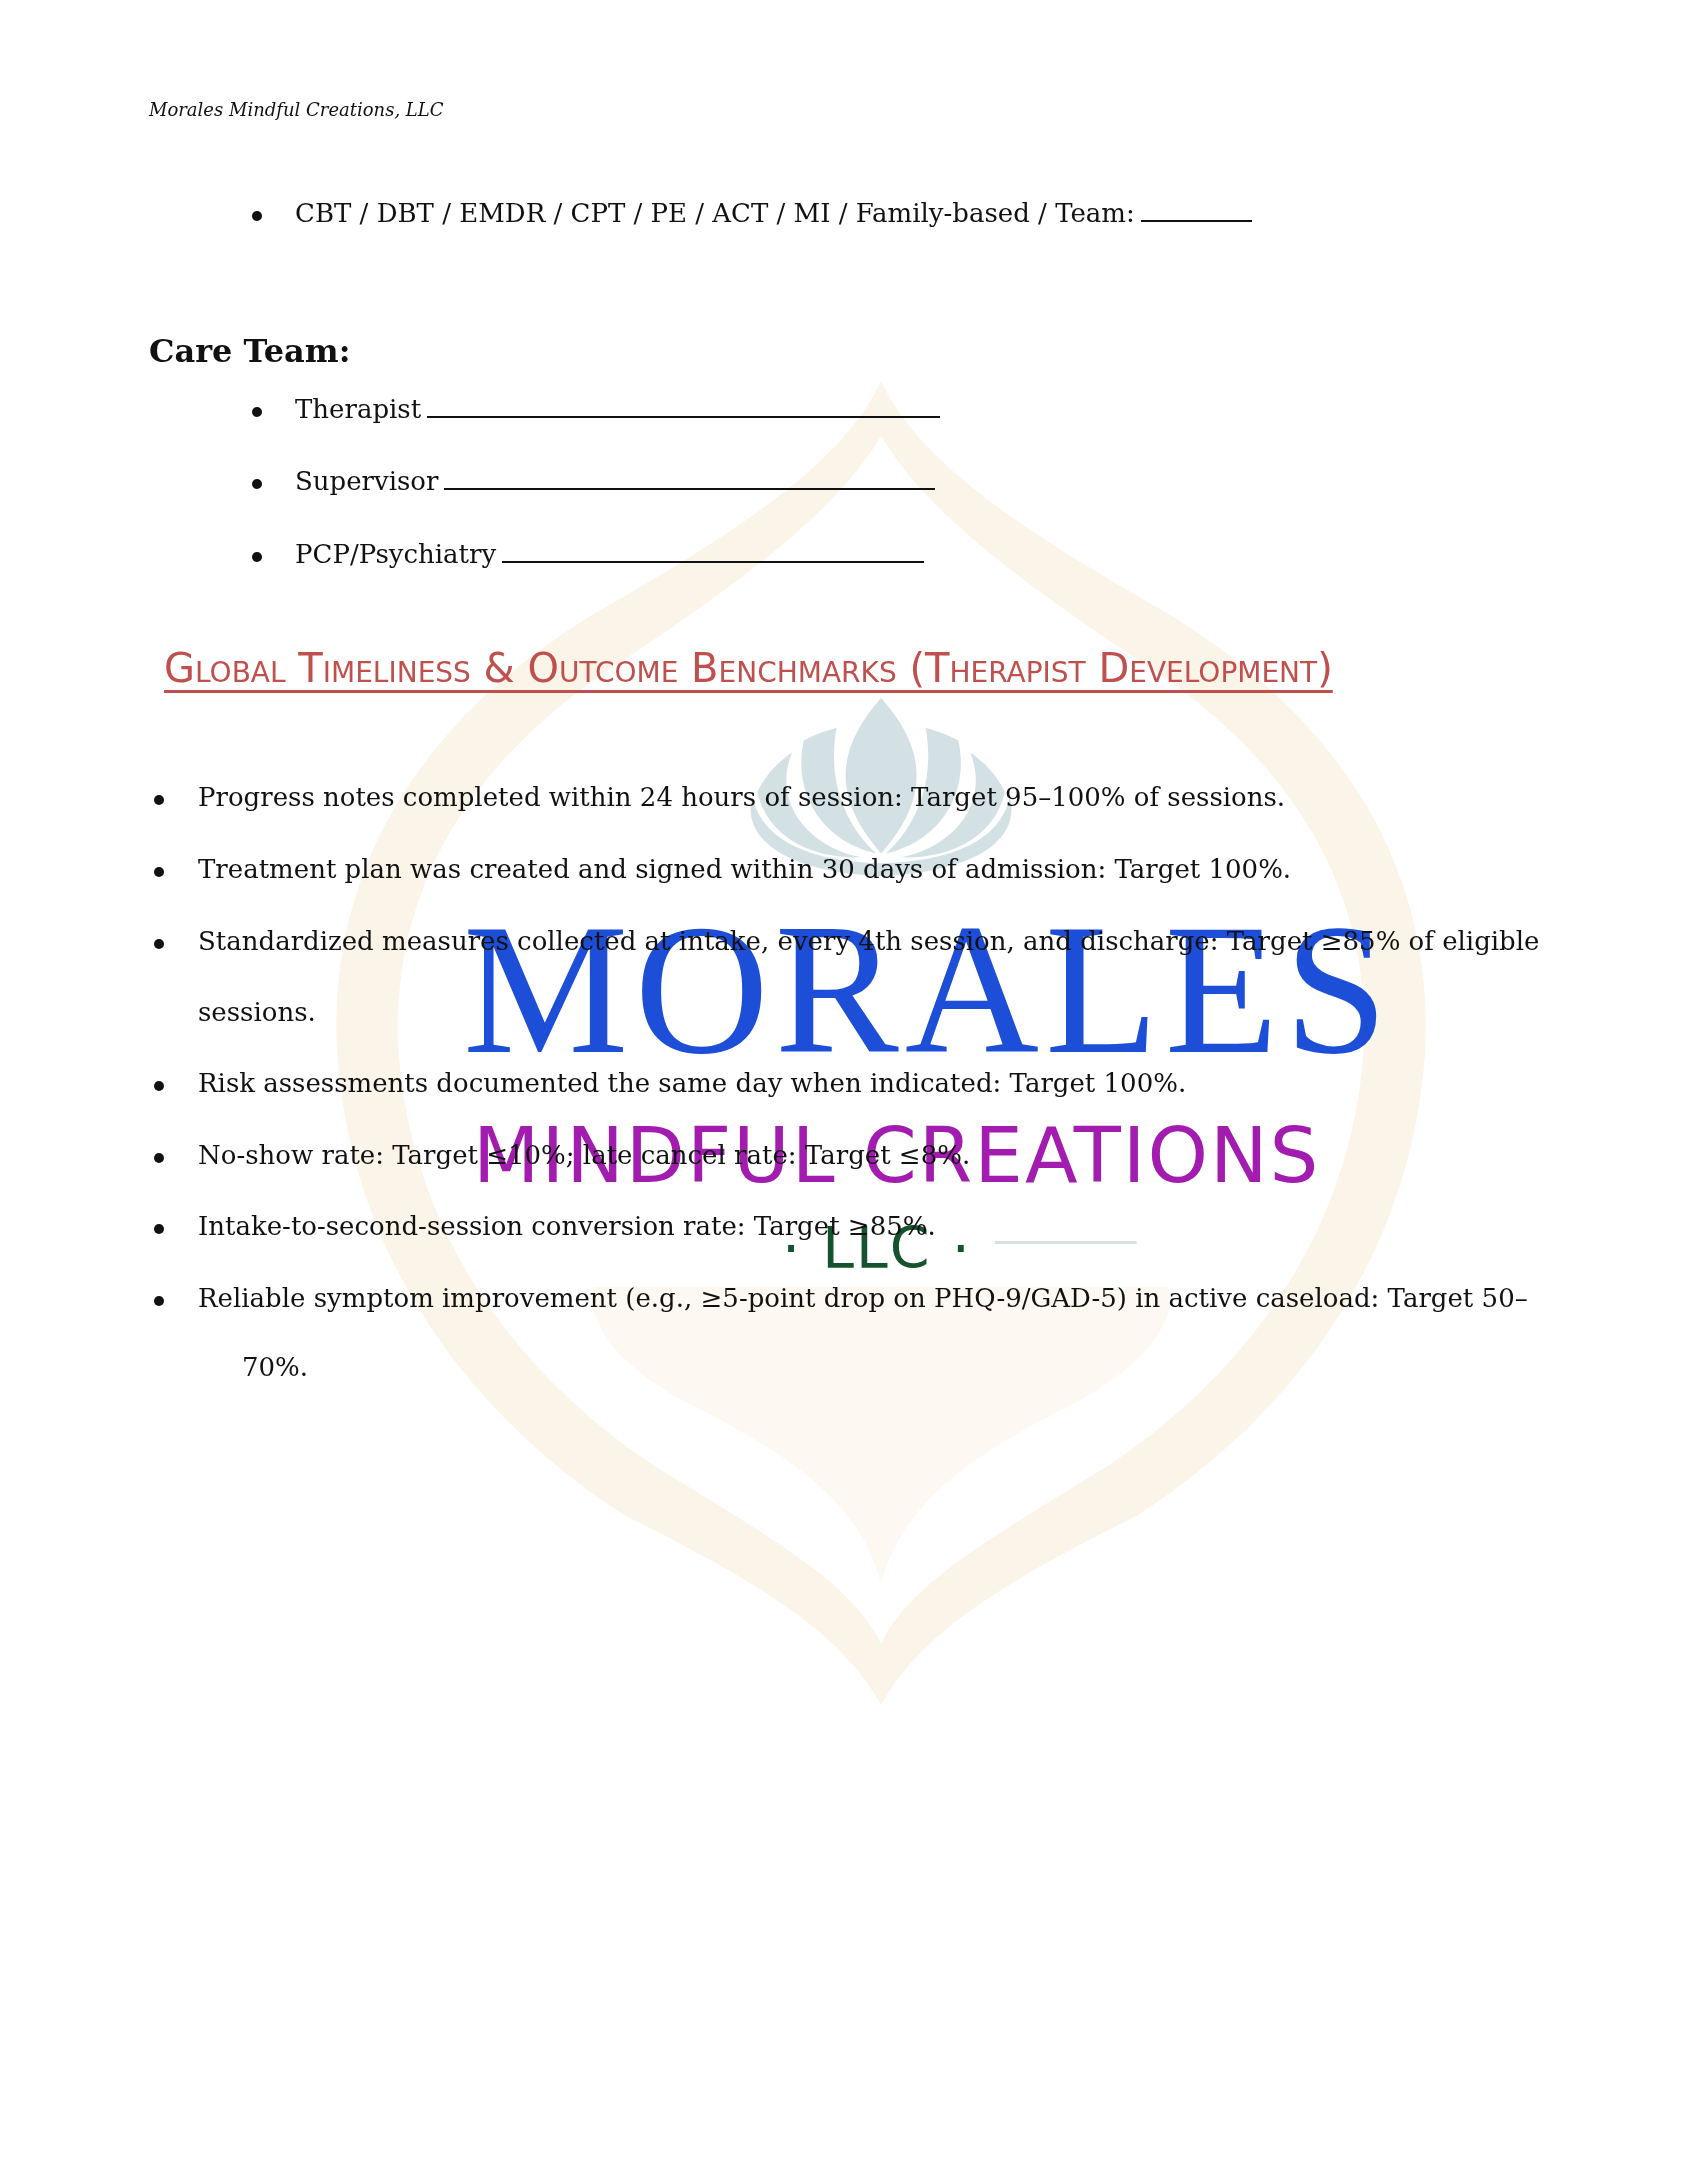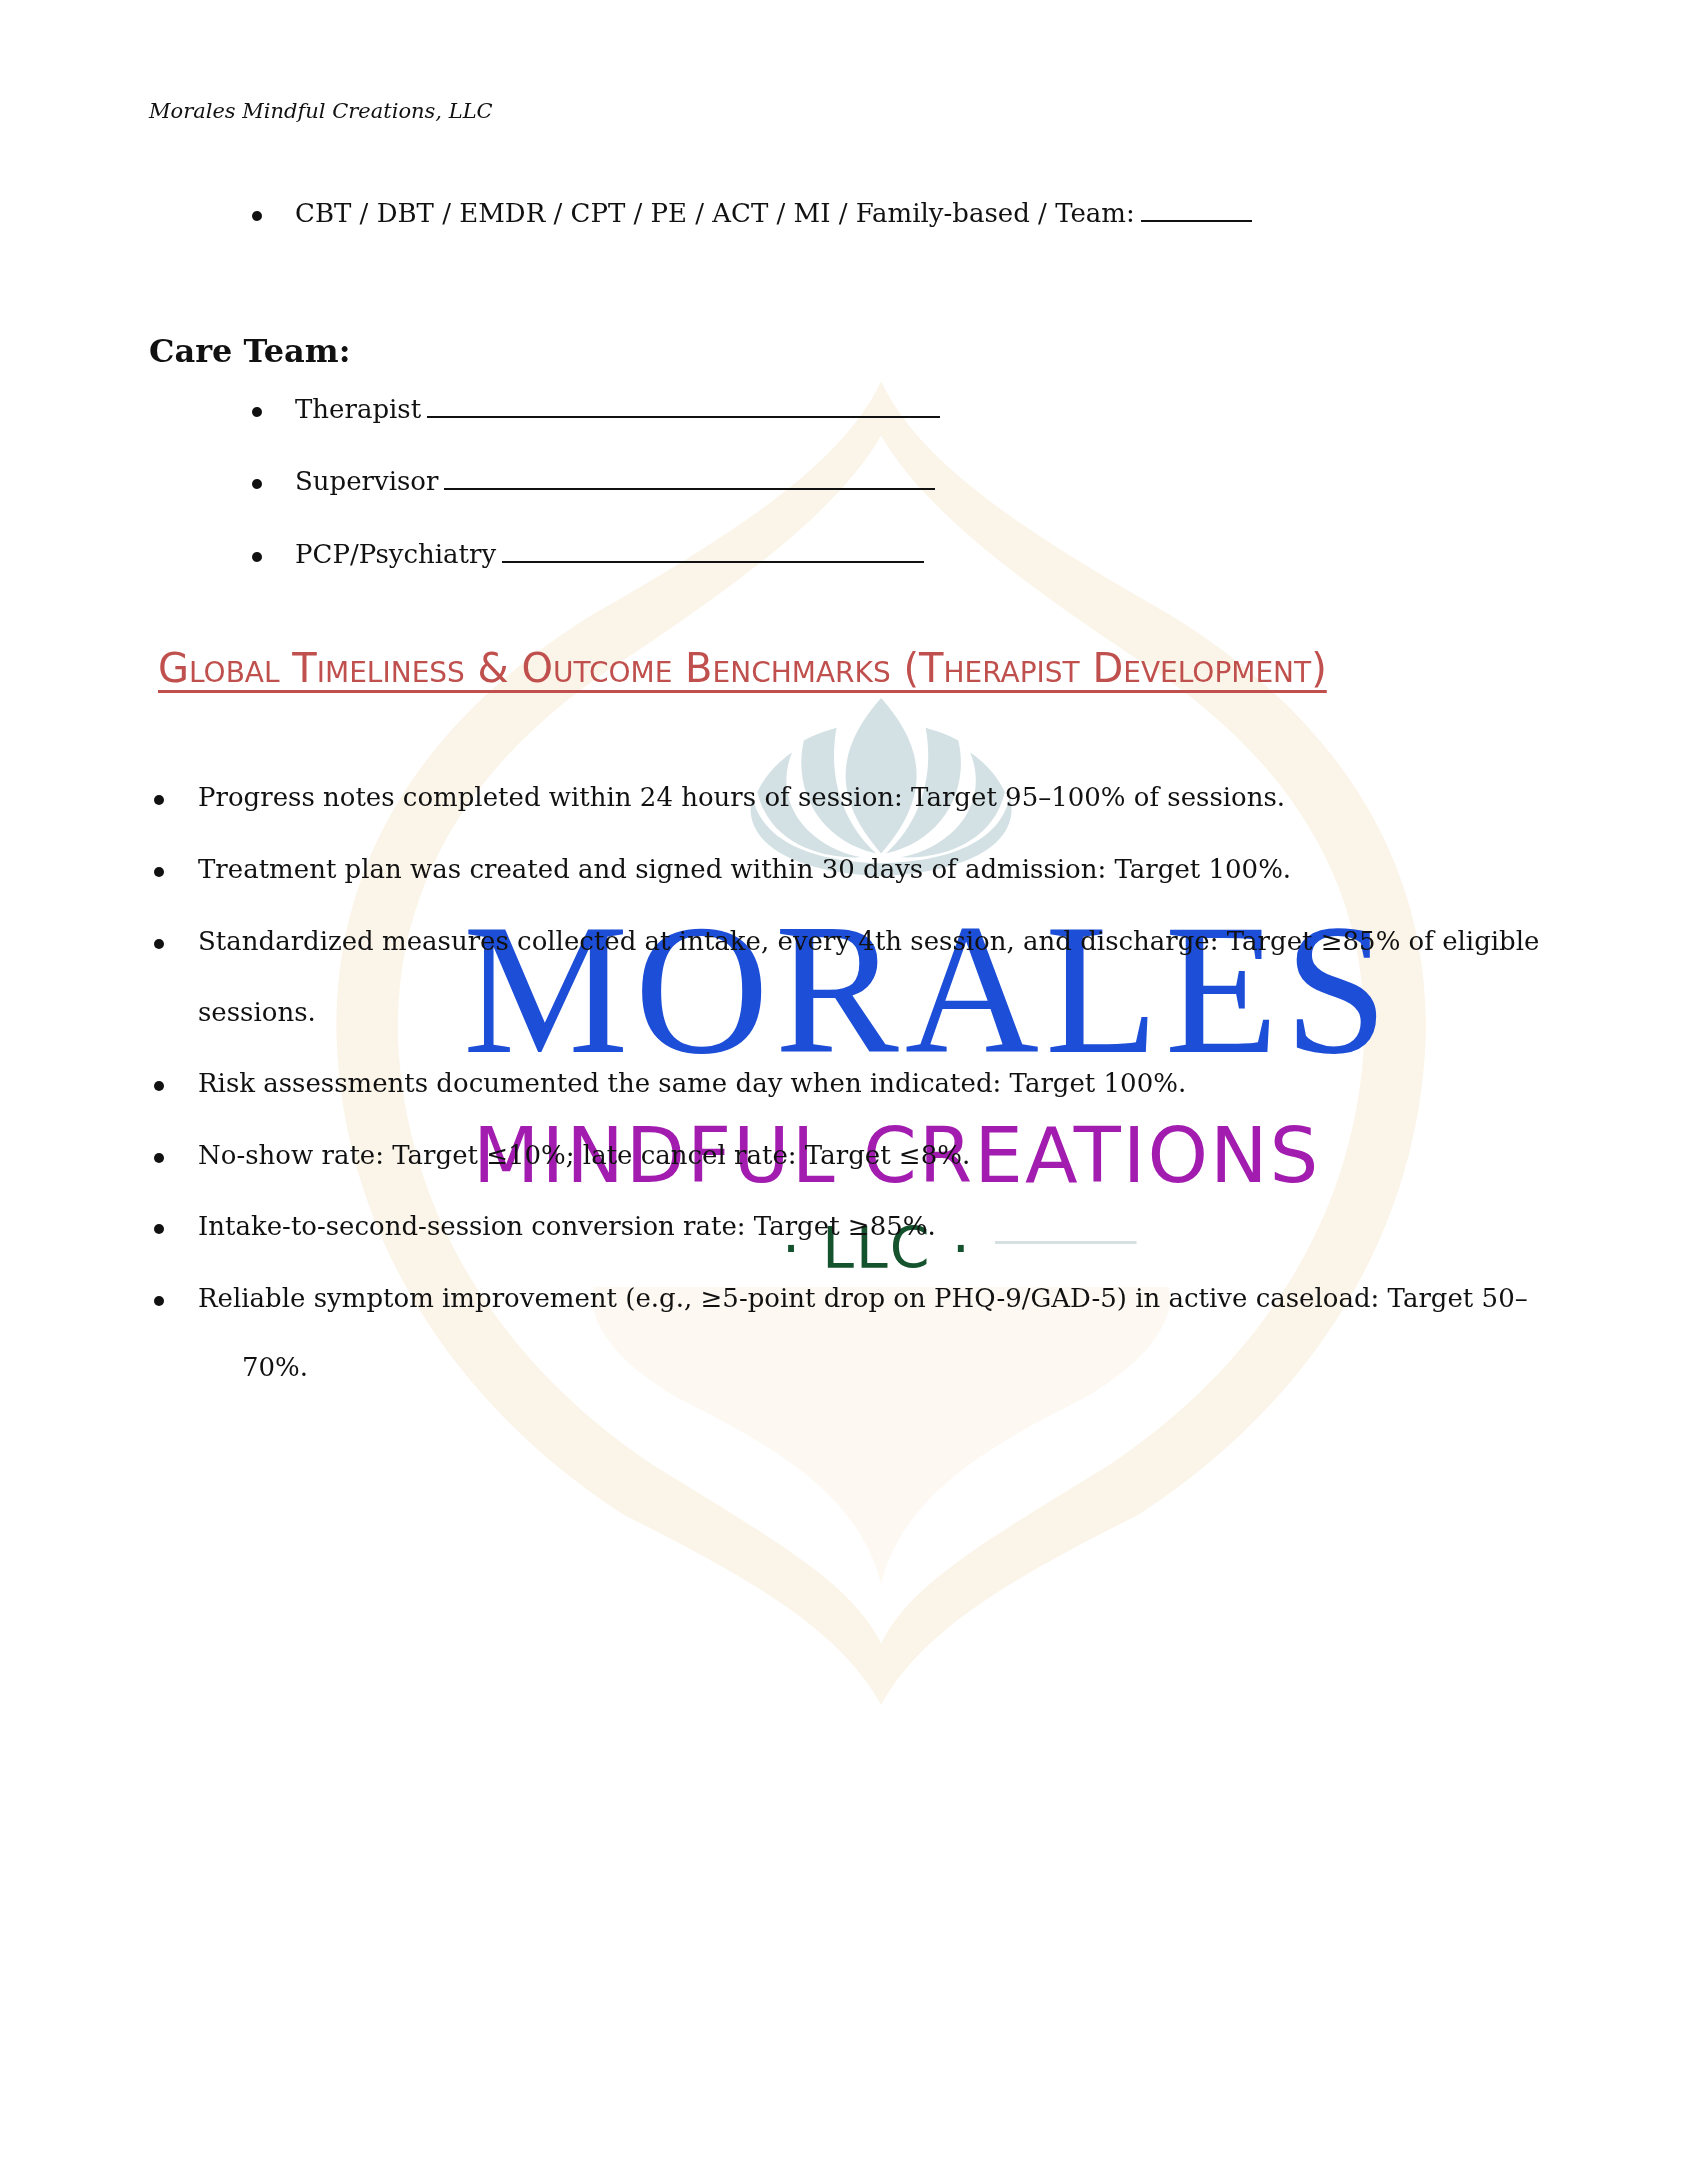--- a/index.html
+++ b/index.html
@@ -3,26 +3,26 @@
 <meta charset="utf-8">
 <style>
   html, body { margin:0; padding:0; background:#ffffff; }
   body { width:1683px; height:2178px; position:relative; overflow:hidden; font-family:"DejaVu Serif","Liberation Serif",serif; color:#111; }
   #watermark { position:absolute; left:0; top:0; width:1683px; height:2178px; z-index:0; pointer-events:none; }
   .wm-text { position:absolute; z-index:0; white-space:nowrap; pointer-events:none; }
   .wm-morales { left:463px; top:896px; font-family:"Liberation Serif","DejaVu Serif",serif; font-size:186px; color:#1d4ed8; letter-spacing:6px; line-height:1; }
   .wm-mindful { left:473px; top:1117px; font-family:"DejaVu Sans","Liberation Sans",sans-serif; font-size:77px; color:#a21caf; letter-spacing:2px; line-height:1; }
   .wm-llc { left:782px; top:1220px; font-family:"DejaVu Sans","Liberation Sans",sans-serif; font-size:57px; color:#14532d; letter-spacing:2px; line-height:1; }
   .content { position:absolute; left:0; top:0; width:1683px; z-index:1; }
-  .header { position:absolute; left:149px; top:99px; font-family:"DejaVu Serif","Liberation Serif",serif; font-style:italic; font-size:21px; color:#111; }
+  .header { position:absolute; left:149px; top:99px; font-family:"DejaVu Serif","Liberation Serif",serif; font-style:italic; font-size:18px; color:#111; }
   .bullet-row { position:absolute; font-size:26px; white-space:nowrap; color:#111; }
   .bullet-row .dot { position:absolute; width:10px; height:10px; border-radius:50%; background:#111; top:13px; }
   .section-label { position:absolute; left:149px; top:306px; font-weight:bold; font-size:32px;margin-top:26px; }
   .blank { display:inline-block; border-bottom:2px solid #111; height:22px; vertical-align:baseline; margin-left:6px; }
-  .heading { position:absolute; left:158px; top:645px; font-family:"DejaVu Sans","Liberation Sans",sans-serif; font-variant:small-caps; font-size:40px; color:#c0504d; text-decoration:underline; text-decoration-thickness:3px; text-underline-offset:8px; white-space:nowrap; letter-spacing:0px; }
+  .heading { position:absolute; left:164px; top:645px; font-family:"DejaVu Sans","Liberation Sans",sans-serif; font-variant:small-caps; font-size:40px; color:#c0504d; text-decoration:underline; text-decoration-thickness:3px; text-underline-offset:8px; white-space:nowrap; letter-spacing:0px; }
   .bench { position:absolute; left:149px; width:1386px; font-size:26px; color:#111; }
   .bench .dot { position:absolute; left:5px; width:10px; height:10px; border-radius:50%; background:#111; }
   .bench .txt { position:absolute; left:49px; white-space:nowrap; }
   .bench .txt2 { position:absolute; left:49px; white-space:nowrap; }
 </style>
 </head>
 <body>
 
 <svg id="watermark" viewBox="0 0 1700 2200" xmlns="http://www.w3.org/2000/svg">
 

